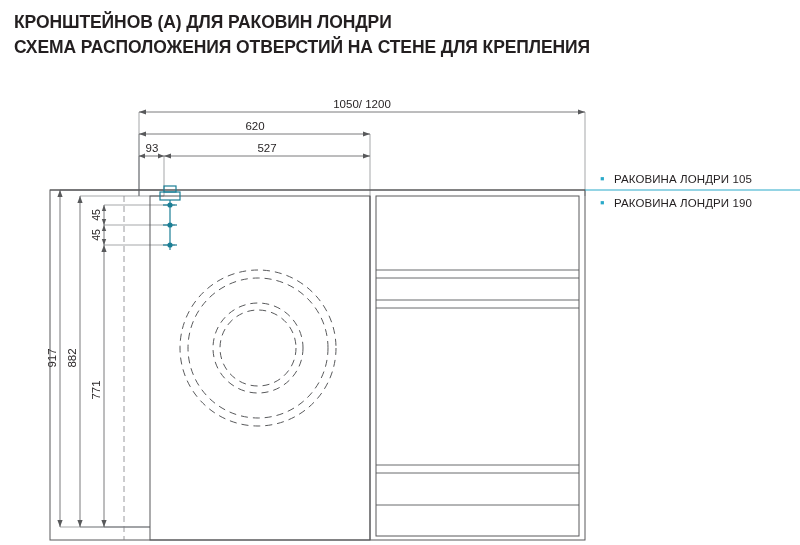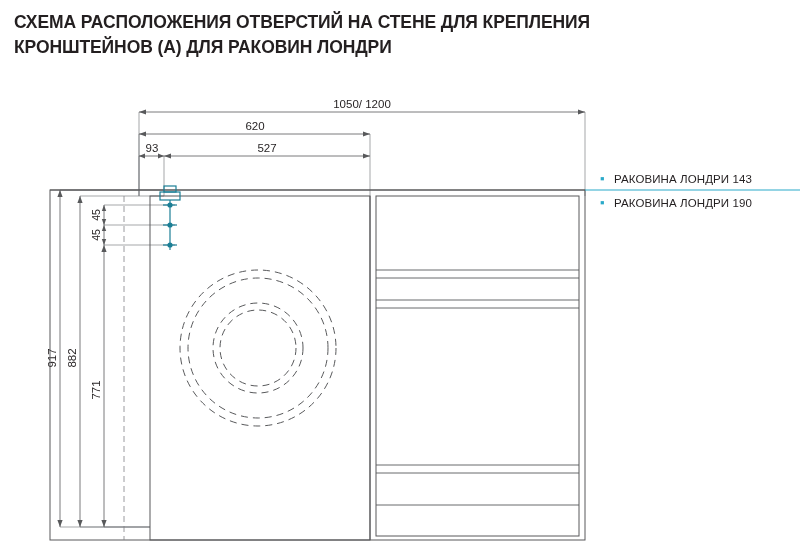--- a/index.html
+++ b/index.html
@@ -68,22 +68,22 @@
   .dim-text-small {
     font-size: 10.5px;
     fill: #231f20;
     font-family: "Liberation Sans", sans-serif;
   }
 </style>
 </head>
 <body>
 
 <div id="title">
+  <span class="line">КРОНШТЕЙНОВ (А) ДЛЯ РАКОВИН ЛОНДРИ</span>
   <span class="line">СХЕМА РАСПОЛОЖЕНИЯ ОТВЕРСТИЙ НА СТЕНЕ ДЛЯ КРЕПЛЕНИЯ</span>
-  <span class="line">КРОНШТЕЙНОВ (А) ДЛЯ РАКОВИН ЛОНДРИ</span>
 </div>
 
 <svg id="drawing" width="800" height="545" viewBox="0 0 800 545">
 
   <g stroke="#808285" stroke-width="0.7" fill="none">
 
     <line x1="139" y1="112" x2="139" y2="196"></line>
     <line x1="585" y1="112" x2="585" y2="196"></line>
     <line x1="370" y1="134" x2="370" y2="196"></line>
     <line x1="139" y1="134" x2="139" y2="196"></line>
@@ -207,19 +207,19 @@
 
     <rect x="164" y="186" width="12" height="6" fill="none" stroke="#1b7f96" stroke-width="1.2"></rect>
   </g>
 
   <line x1="585" y1="190" x2="800" y2="190" stroke="#2aa9c9" stroke-width="1.1"></line>
 </svg>
 
 <div id="legend">
   <div class="legend-row">
     <span class="legend-bullet">▪</span>
-    <span class="legend-label">РАКОВИНА ЛОНДРИ 143</span>
+    <span class="legend-label">РАКОВИНА ЛОНДРИ 105</span>
   </div>
   <div class="legend-row">
     <span class="legend-bullet">▪</span>
     <span class="legend-label">РАКОВИНА ЛОНДРИ 190</span>
   </div>
 </div>
 
 </body></html>

